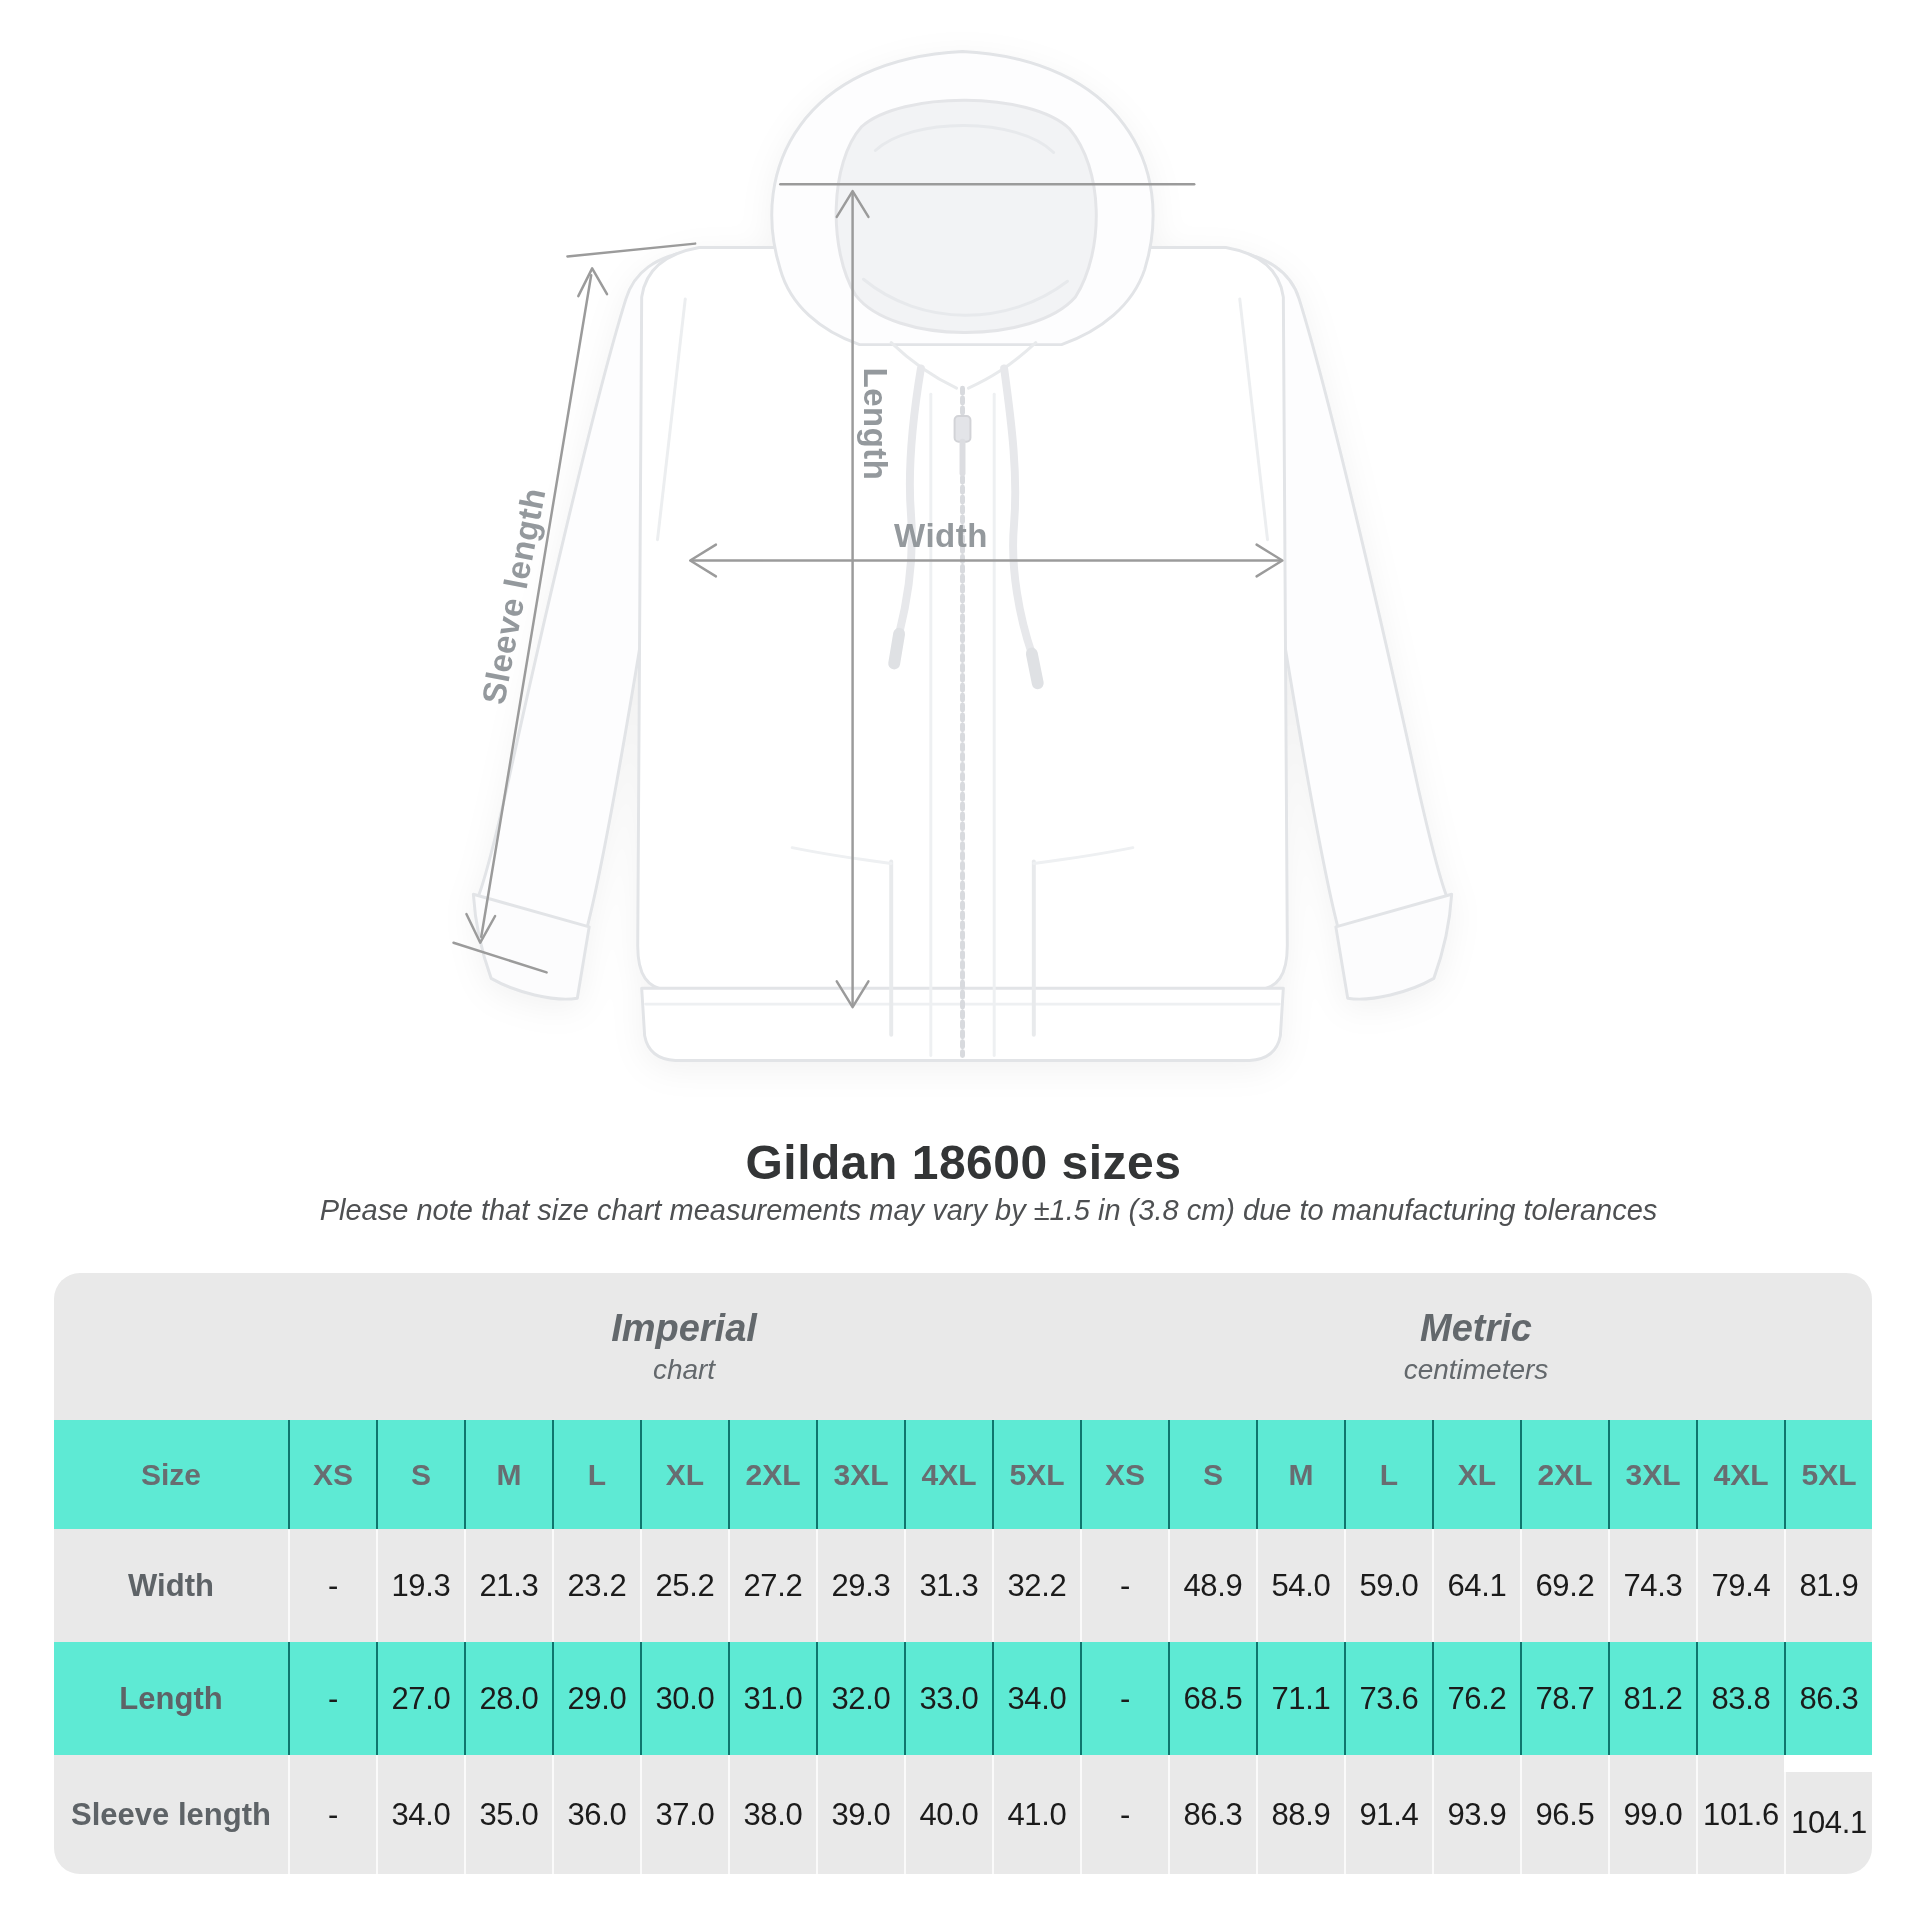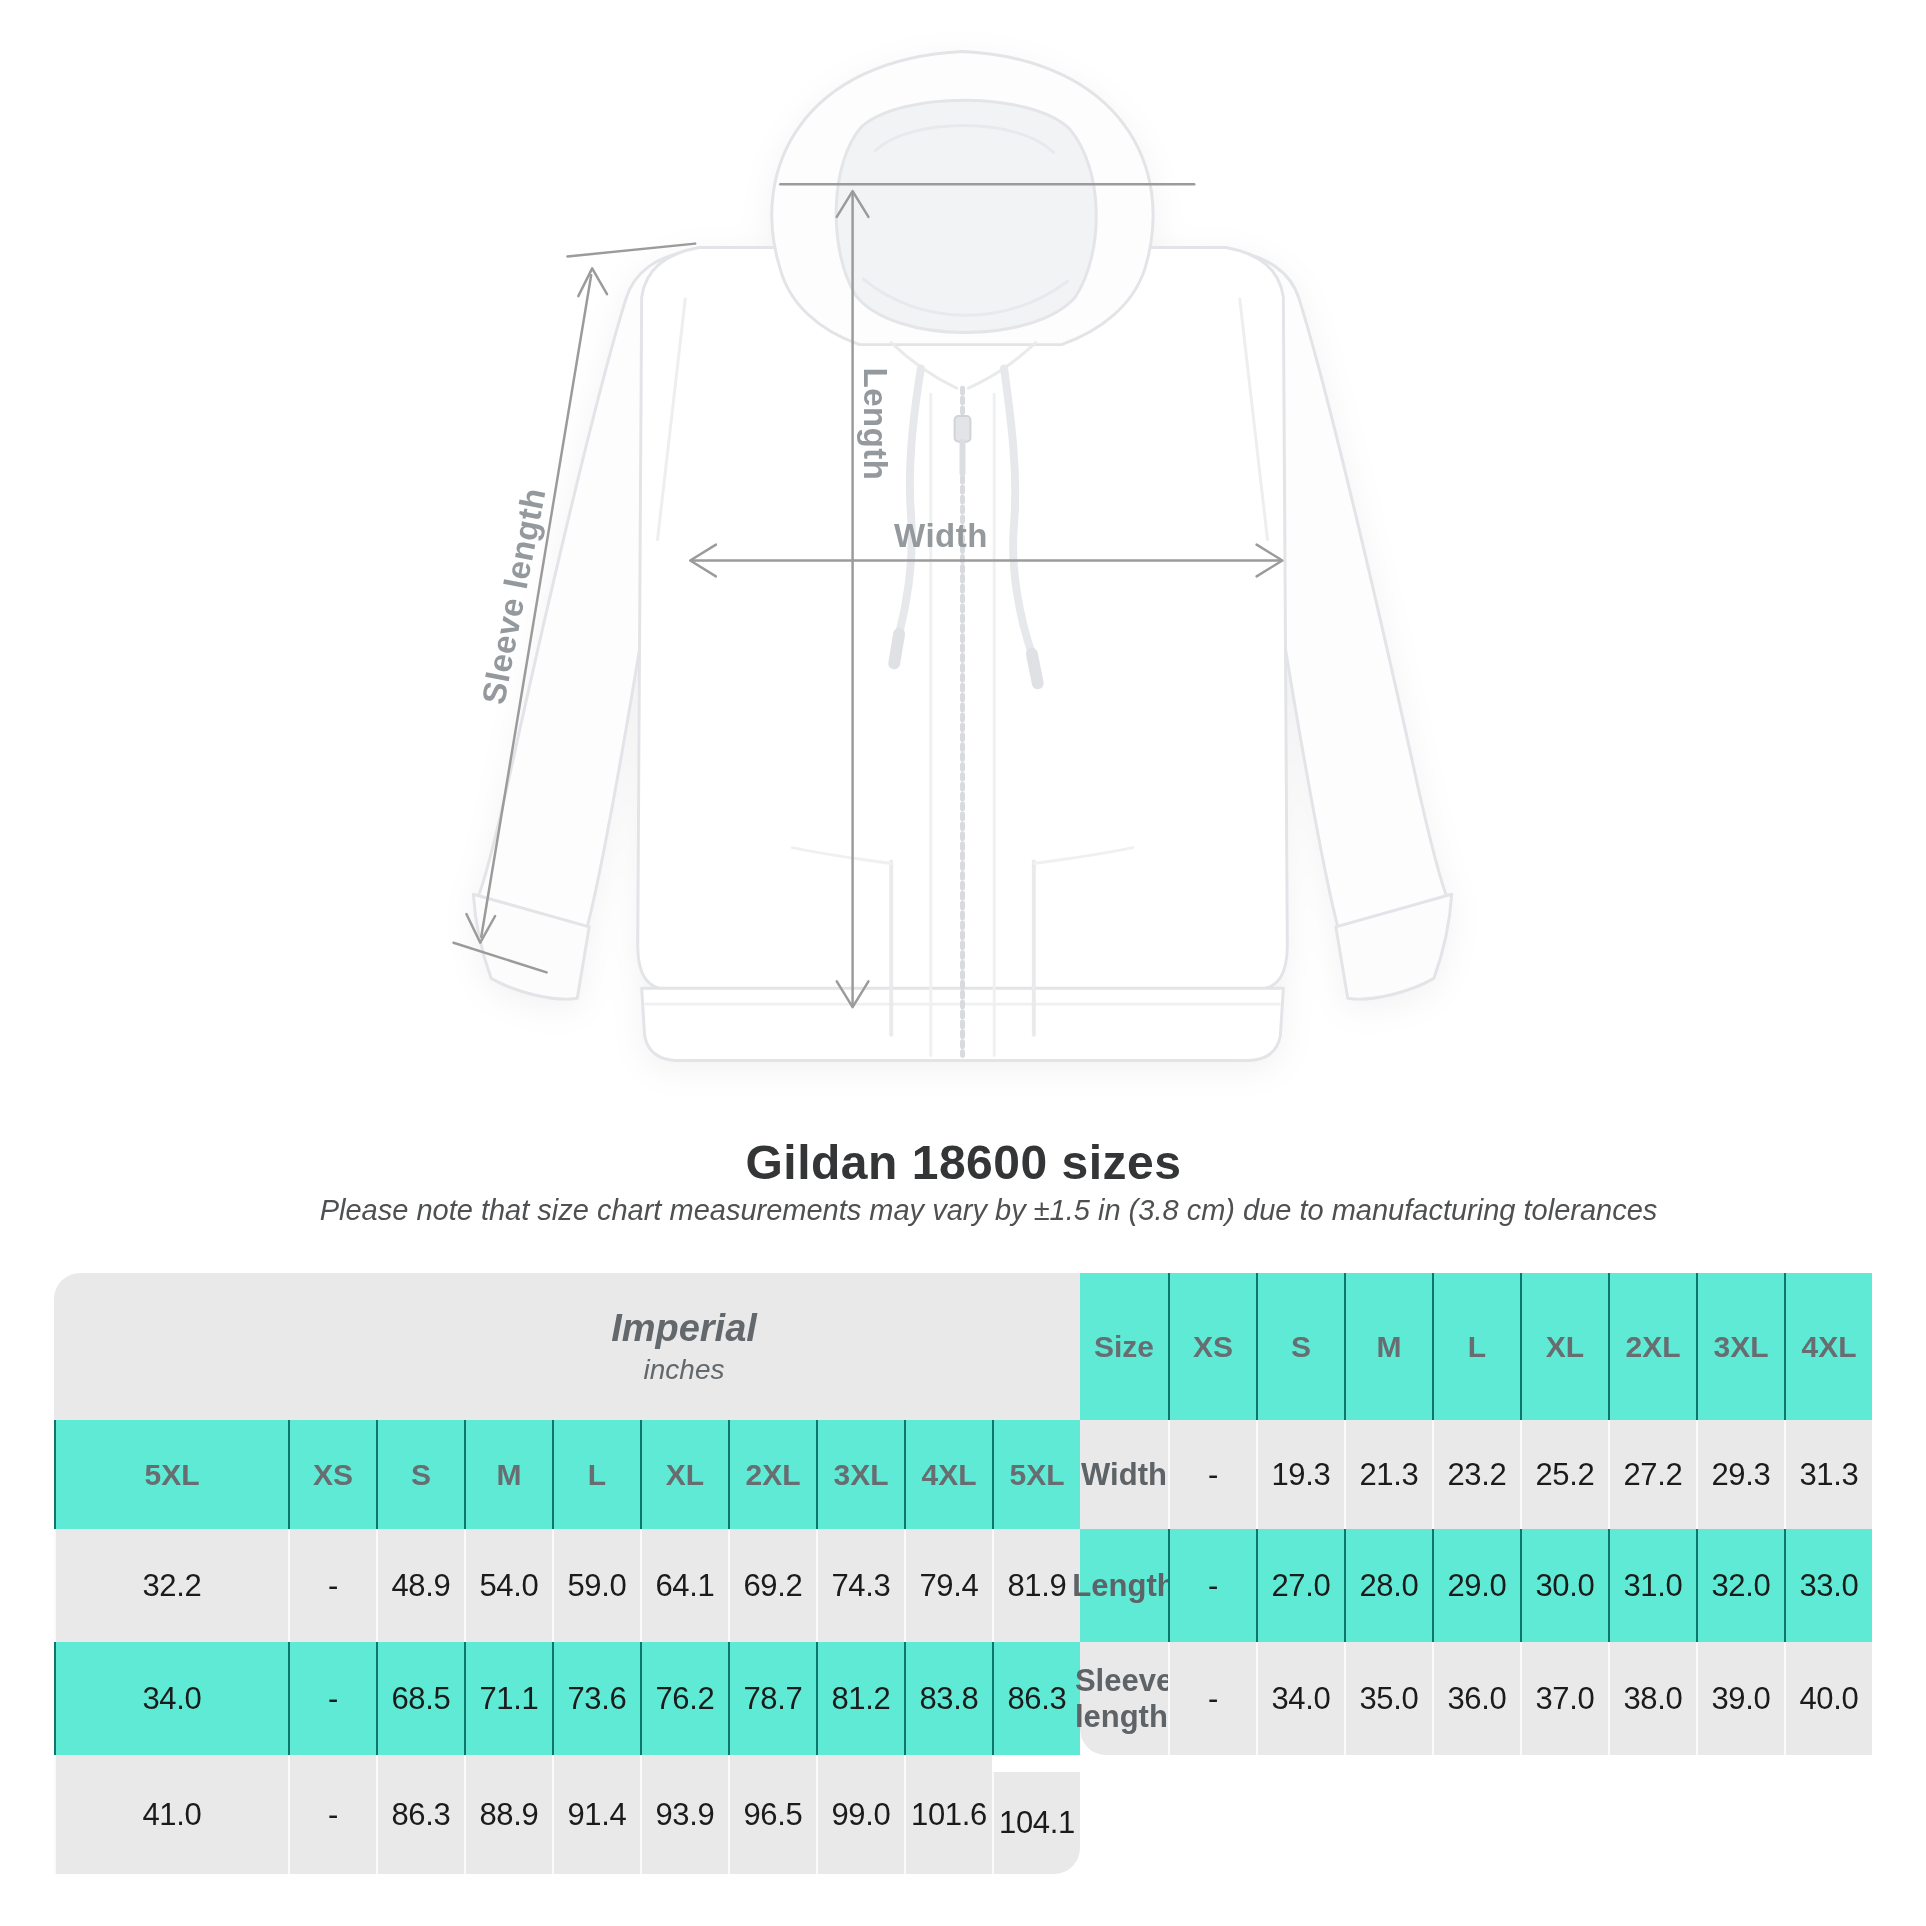--- a/index.html
+++ b/index.html
@@ -116,21 +116,25 @@
   <div class="measure-label lbl-width">Width</div>
   <div class="measure-label lbl-sleeve">Sleeve length</div>
 
   <div class="title">Gildan 18600 sizes</div>
   <div class="subtitle">Please note that size chart measurements may vary by ±1.5 in (3.8 cm) due to manufacturing tolerances</div>
 
   <div class="size-grid" id="size-grid">
     <div class="cell band corner-tl"></div>
     <div class="cell band unit-block" style="grid-column:2/11">
       <div class="unit-name">Imperial</div>
-      <div class="unit-sub">inches</div>
+      <div class="unit-sub">chart</div>
+    </div>
+    <div class="cell band unit-block corner-tr" style="grid-column:11/20">
+      <div class="unit-name">Metric</div>
+      <div class="unit-sub">centimeters</div>
     </div>
 
   <div class="cell white hdr">Size</div>
       <div class="cell white sep-g colh">XS</div>
       <div class="cell white sep-g colh">S</div>
       <div class="cell white sep-g colh">M</div>
       <div class="cell white sep-g colh">L</div>
       <div class="cell white sep-g colh">XL</div>
       <div class="cell white sep-g colh">2XL</div>
       <div class="cell white sep-g colh">3XL</div>

